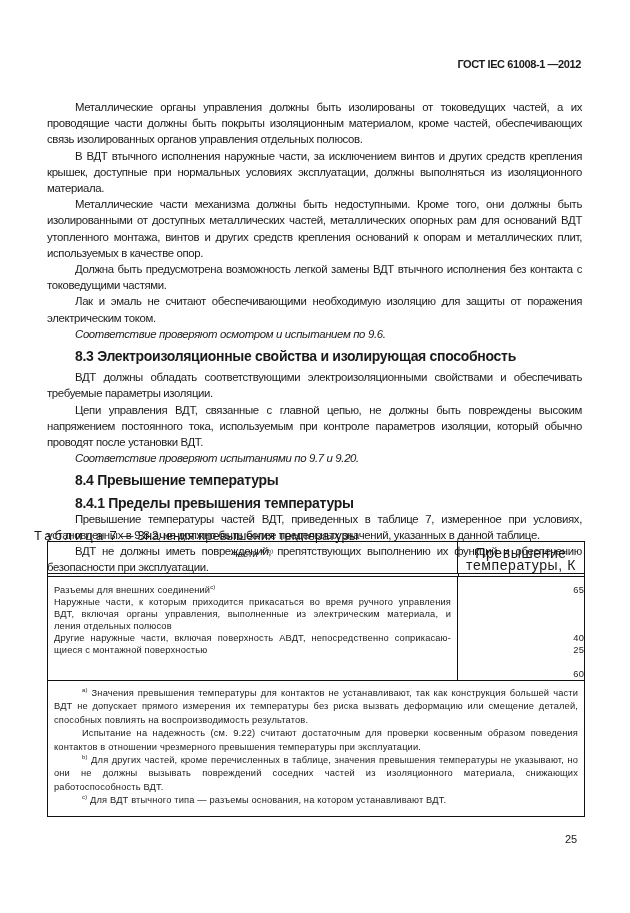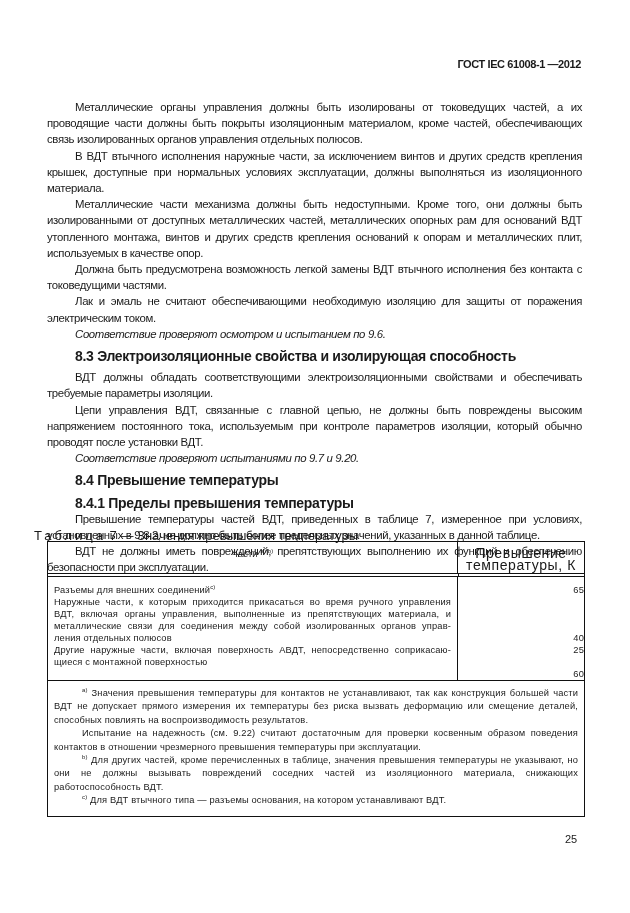--- a/index.html
+++ b/index.html
@@ -71,22 +71,21 @@
       <div>температуры, К</div>
     </div>
   </div>
   <div class="gap">
       <div class="c1"></div>
     </div>
   <div class="rows">
     <div class="c1">
       <div class="line"><span>Разъемы для внешних соединений</span><sup>c)</sup></div>
       <div class="line j">Наружные части, к которым приходится прикасаться во время ручного управления</div>
-      <div class="line j">ВДТ, включая органы управления, выполненные из препятствующих материала, и</div>
-      <div class="line j">металлические связи для соединения между собой изолированных органов управ-</div>
+      <div class="line j">ВДТ, включая органы управления, выполненные из электрическим материала, и</div>
       <div class="line">ления отдельных полюсов</div>
       <div class="line j">Другие наружные части, включая поверхность АВДТ, непосредственно соприкасаю-</div>
       <div class="line">щиеся с монтажной поверхностью</div>
     </div>
     <div class="c2">
       <div class="v">65</div>
       <div class="v"></div>
         <div class="v"></div>
         <div class="v"></div>
       <div class="v">40</div>

